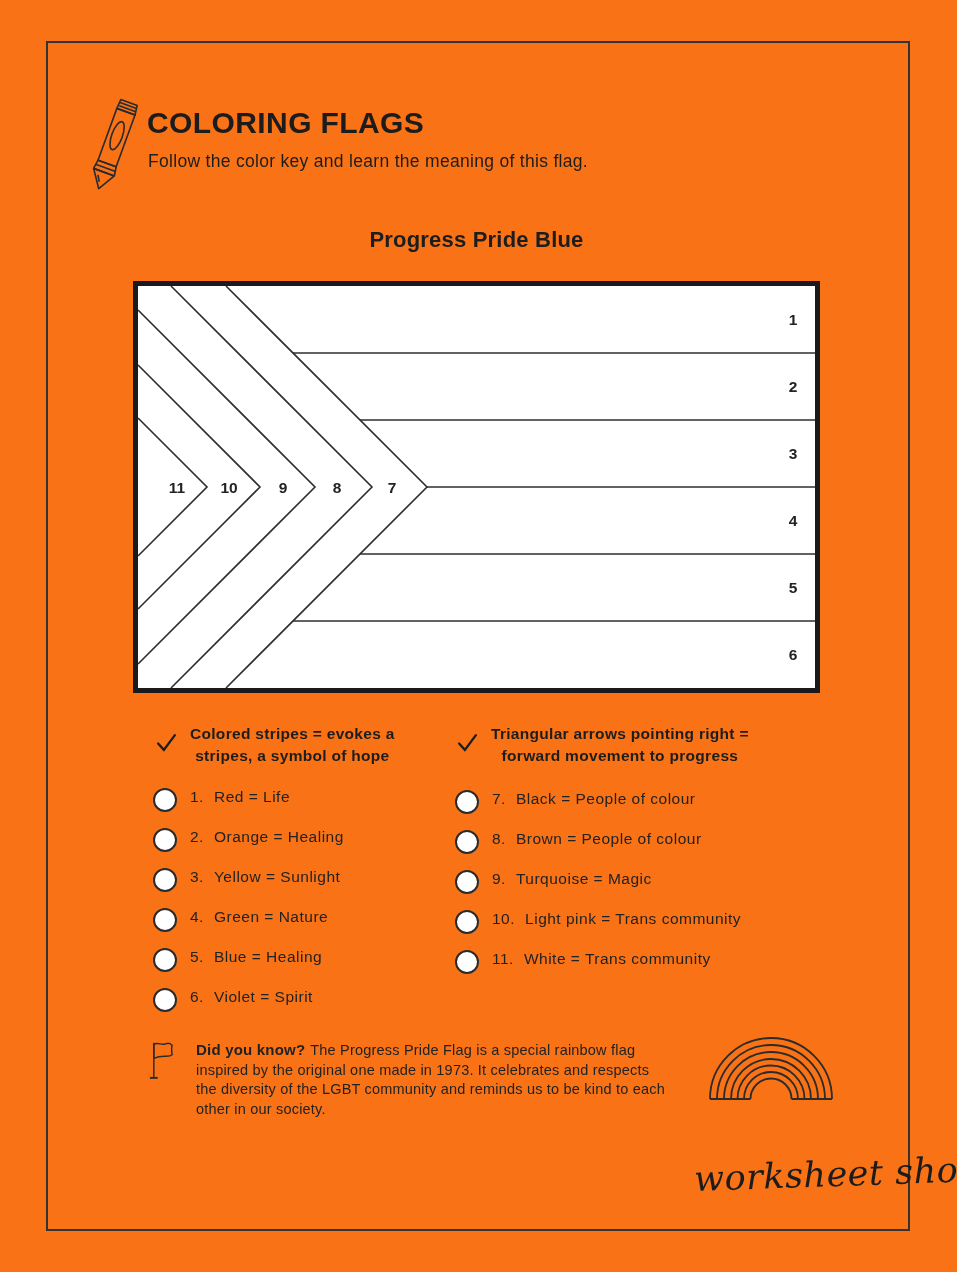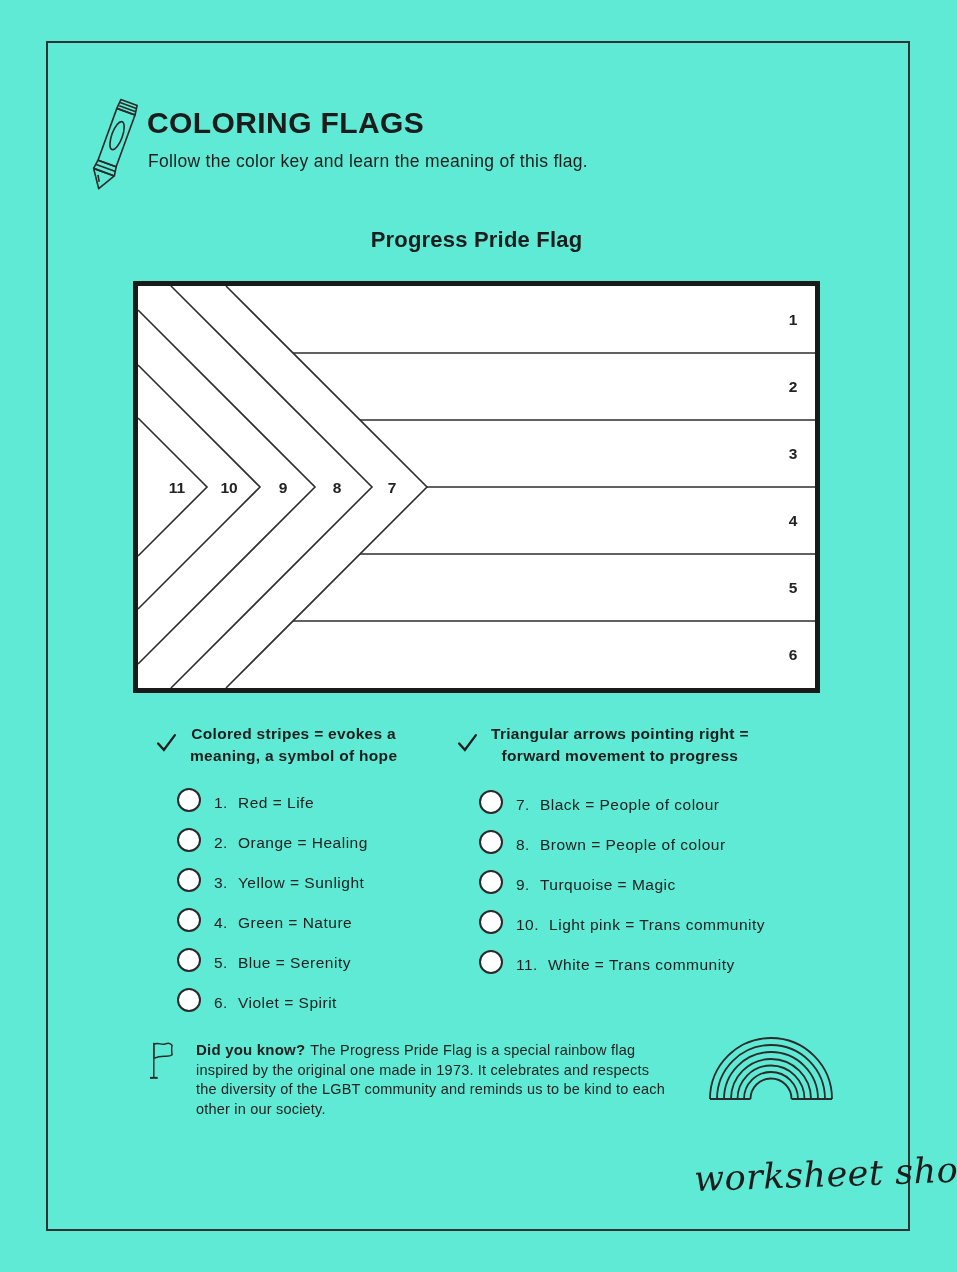--- a/index.html
+++ b/index.html
@@ -1,17 +1,17 @@
 <!DOCTYPE html>
 <html><head>
 <meta charset="utf-8">
 <style>
   html,body{margin:0;padding:0;background:#ffffff;}
   .sheet{
-    position:relative;width:957px;height:1272px;background:#5eead4;
+    position:relative;width:957px;height:1272px;background:#f97316;
     font-family:"Liberation Sans",sans-serif;color:#1d1d1d;overflow:hidden;
   }
   .frame{
     position:absolute;left:46px;top:41px;width:860px;height:1186px;
     border:2px solid #333;pointer-events:none;
   }
   
   .crayon{position:absolute;left:94px;top:97px;transform:rotate(20deg);transform-origin:50% 50%;}
   .title{
     position:absolute;left:147px;top:106px;font-size:30px;font-weight:700;
@@ -32,21 +32,21 @@
   .check{position:absolute;width:21px;height:19px;}
   .check-left{left:156px;top:733px;}
   .check-right{left:457px;top:733px;}
   .note{
     position:absolute;top:723px;font-size:15.5px;font-weight:700;
     line-height:22px;letter-spacing:.3px;white-space:nowrap;text-align:center;
   }
   .note-left{left:190px;}
   .note-right{left:491px;}
   
-  .key-item{position:absolute;height:24px;display:flex;align-items:flex-end;margin-left:24px;}
+  .key-item{position:absolute;height:24px;display:flex;align-items:flex-start;}
   .circle{
     display:inline-block;width:20px;height:20px;border:2px solid #2a2a2a;
     border-radius:50%;background:#fff;flex:0 0 auto;
   }
   .ki-text{
     font-size:15.5px;font-weight:400;letter-spacing:.5px;white-space:nowrap;color:#222;
   }
   .ki-num{display:inline-block;margin-right:10px;}
   .col-l .circle{margin-right:13px;}
   .col-r .circle{margin-right:13px;}
@@ -79,21 +79,21 @@
     <path d="M8.8,66 L28.8,66"></path>
     <path d="M8.4,70.5 L29.2,70.5"></path>
     <path d="M8,75 L29.6,75"></path>
     <path d="M9.3,66 L8,75 M28.2,66 L29.6,75"></path>
     <path d="M8,75 L29.6,75 L19.5,92 Z"></path>
     <path d="M14.2,79.5 L17.6,85.5"></path>
   </svg>
   <div class="title">COLORING FLAGS</div>
   <div class="subtitle">Follow the color key and learn the meaning of this flag.</div>
 
-  <div class="flag-title">Progress Pride Flag</div>
+  <div class="flag-title">Progress Pride Blue</div>
   <svg class="flag-svg" width="687" height="412" viewBox="0 0 687 412">
     <rect x="2.5" y="2.5" width="682" height="407" fill="#ffffff" stroke="#1a1a1a" stroke-width="5"></rect>
 
     <g stroke="#2e2e2e" stroke-width="1.4">
       <line x1="160" y1="72" x2="682" y2="72"></line>
       <line x1="227" y1="139" x2="682" y2="139"></line>
       <line x1="294" y1="206" x2="682" y2="206"></line>
       <line x1="227" y1="273" x2="682" y2="273"></line>
       <line x1="160" y1="340" x2="682" y2="340"></line>
     </g>
@@ -122,21 +122,21 @@
       <text x="660" y="312">5</text>
       <text x="660" y="379">6</text>
     </g>
   </svg>
 
   <svg class="check check-left" viewBox="0 0 20 18" fill="none" stroke="#1d1d1d" stroke-width="2.2" stroke-linecap="round">
     <path d="M2,10 L7.5,16 L18,2"></path>
   </svg>
   <div class="note note-left">
     <span>Colored stripes = evokes a</span><br>
-    <span>meaning, a symbol of hope</span>
+    <span>stripes, a symbol of hope</span>
   </div>
   <svg class="check check-right" viewBox="0 0 20 18" fill="none" stroke="#1d1d1d" stroke-width="2.2" stroke-linecap="round">
     <path d="M2,10 L7.5,16 L18,2"></path>
   </svg>
   <div class="note note-right">
     <span>Triangular arrows pointing right =</span><br>
     <span>forward movement to progress</span>
   </div>
 
   <div class="key-item col-l" style="left:153px;top:788px">
@@ -150,21 +150,21 @@
   <div class="key-item col-l" style="left:153px;top:868px">
     <span class="circle"></span>
     <span class="ki-text"><span class="ki-num">3.</span><span>Yellow = Sunlight</span></span>
   </div>
   <div class="key-item col-l" style="left:153px;top:908px">
     <span class="circle"></span>
     <span class="ki-text"><span class="ki-num">4.</span><span>Green = Nature</span></span>
   </div>
   <div class="key-item col-l" style="left:153px;top:948px">
     <span class="circle"></span>
-    <span class="ki-text"><span class="ki-num">5.</span><span>Blue = Serenity</span></span>
+    <span class="ki-text"><span class="ki-num">5.</span><span>Blue = Healing</span></span>
   </div>
   <div class="key-item col-l" style="left:153px;top:988px">
     <span class="circle"></span>
     <span class="ki-text"><span class="ki-num">6.</span><span>Violet = Spirit</span></span>
   </div>
 
   <div class="key-item col-r" style="left:455px;top:790px">
     <span class="circle"></span>
     <span class="ki-text"><span class="ki-num">7.</span><span>Black = People of colour</span></span>
   </div>

